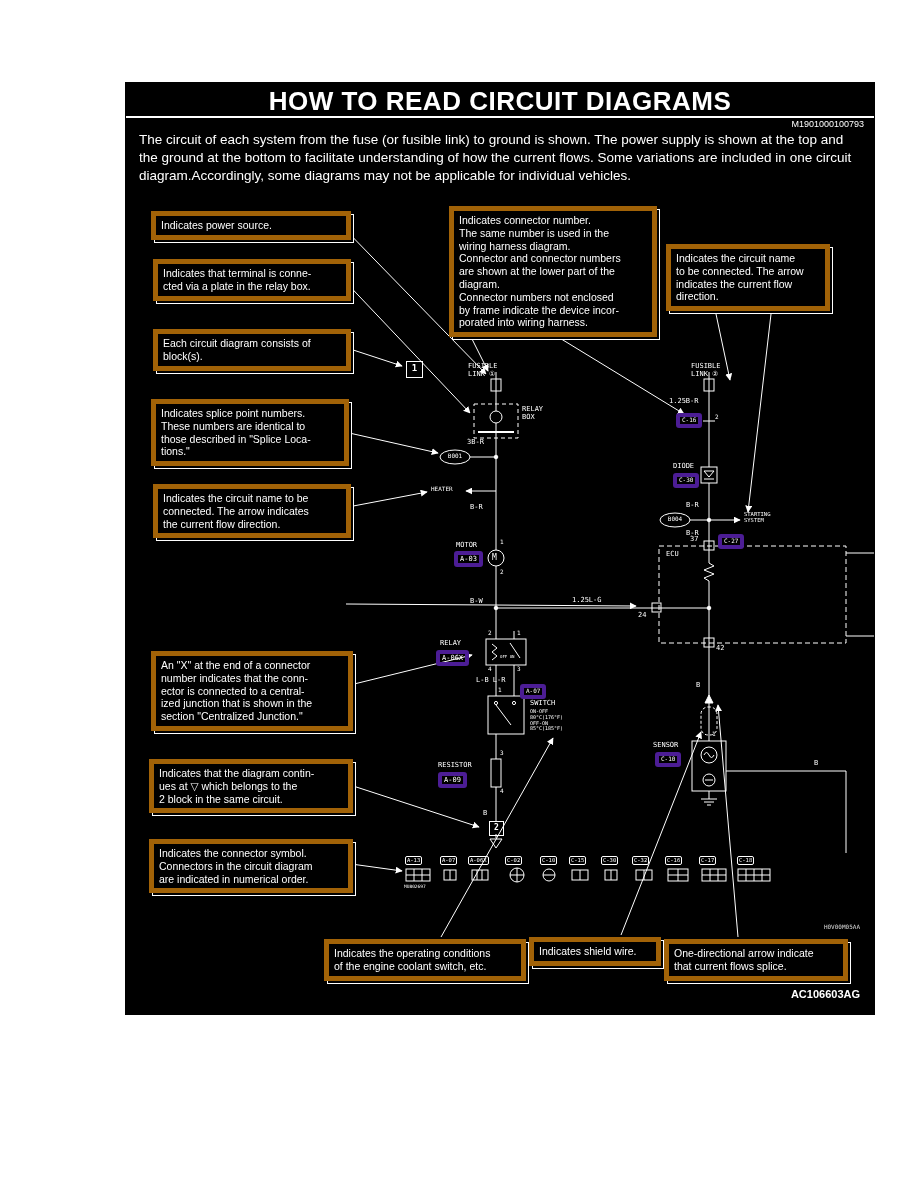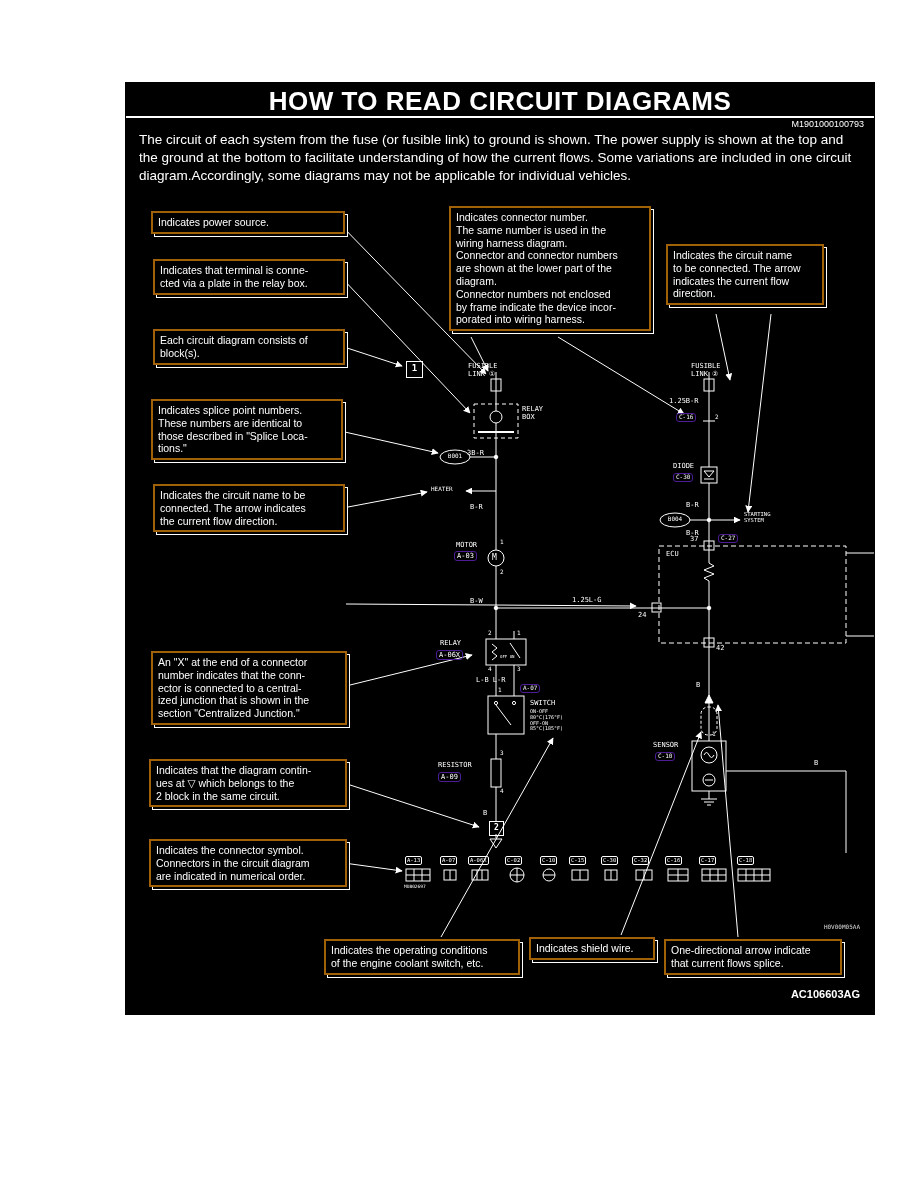--- a/index.html
+++ b/index.html
@@ -2,24 +2,24 @@
 <html><head>
 <meta charset="utf-8">
 <style>
   html,body{margin:0;padding:0;background:#fff;}
   .page{position:relative;width:918px;height:1188px;background:#fff;font-family:"Liberation Sans",sans-serif;overflow:hidden;}
   .panel{position:absolute;left:85px;top:82px;width:748px;height:931px;background:#000;color:#fff;overflow:hidden;border:1px solid #000;margin-left:40px;}
   .title{position:absolute;top:3px;left:0;width:100%;text-align:center;font-size:26px;font-weight:bold;letter-spacing:.5px;}
   .title-rule{position:absolute;top:33px;left:0;width:100%;border-top:2px solid #fff;height:0;}
   .doc-number{position:absolute;top:36px;right:10px;font-size:9px;}
   .intro{position:absolute;top:48px;left:13px;width:722px;font-size:13.5px;line-height:1.35;}
-  .callout{position:absolute;background:#000;border:2px solid #a16207;padding:3px 5px;font-size:10.5px;line-height:1.22;white-space:pre-line;box-shadow:3px 3px 0 -1px #000,3px 3px 0 0 #fff;}
+  .callout{position:absolute;background:#000;border:5px solid #a16207;padding:3px 5px;font-size:10.5px;line-height:1.22;white-space:pre-line;box-shadow:3px 3px 0 -1px #000,3px 3px 0 0 #fff;}
   .overlay{position:absolute;left:0;top:0;}
   .dl{position:absolute;font:7px "DejaVu Sans Mono","DejaVu Sans",monospace;line-height:1.15;white-space:pre-line;color:#fff;}
-  .dlb{border:1px solid #4c1d95;border-radius:3px;padding:0 2px;}
+  .dlb{border:4px solid #4c1d95;border-radius:3px;padding:0 2px;}
   .pin{font-size:6px;}
   .t6{font-size:6px;}
   .t55{font-size:5.5px;}
   .t5{font-size:5px;}
   .t45{font-size:4.5px;}
   .t4{font-size:4px;}
   .ctr{text-align:center;}
   .blockbox{position:absolute;border:1px solid #fff;color:#fff;text-align:center;font:bold 9px "DejaVu Sans Mono","DejaVu Sans",monospace;line-height:13px;}
   .cl{position:absolute;font:5.5px "DejaVu Sans Mono","DejaVu Sans",monospace;border:1px solid #fff;border-radius:2px;padding:0 1px;color:#fff;line-height:1.2;}
   .figcode{position:absolute;right:14px;top:905px;font-size:11px;font-weight:bold;text-align:right;}
@@ -211,21 +211,21 @@
   <div class="callout" style="left:538px;top:856px;width:164px">One-directional arrow indicate
 that current flows splice.</div>
 
   <div class="blockbox" style="left:280px;top:278px;width:15px;height:15px">1</div>
   <div class="blockbox" style="left:363px;top:738px;width:13px;height:13px;line-height:11px;font-size:8px">2</div>
 
   <span class="dl" style="left:342px;top:279px">FUSIBLE
 LINK ①</span>
   <span class="dl" style="left:396px;top:322px">RELAY
 BOX</span>
-  <span class="dl" style="left:341px;top:366px">3B-R</span>
+  <span class="dl" style="left:341px;top:355px">3B-R</span>
   <span class="dl t6 ctr" style="left:317px;top:370px;width:24px">B001</span>
   <span class="dl t6" style="left:305px;top:403px">HEATER</span>
   <span class="dl" style="left:344px;top:420px">B-R</span>
   <span class="dl" style="left:330px;top:458px">MOTOR</span>
   <span class="dl dlb" style="left:328px;top:468px">A-03</span>
   <span class="dl" style="left:366px;top:470px;font-size:8px">M</span>
   <span class="dl pin" style="left:374px;top:456px">1</span>
   <span class="dl pin" style="left:374px;top:486px">2</span>
   <span class="dl" style="left:344px;top:514px">B-W</span>
   <span class="dl" style="left:446px;top:513px">1.25L-G</span>

